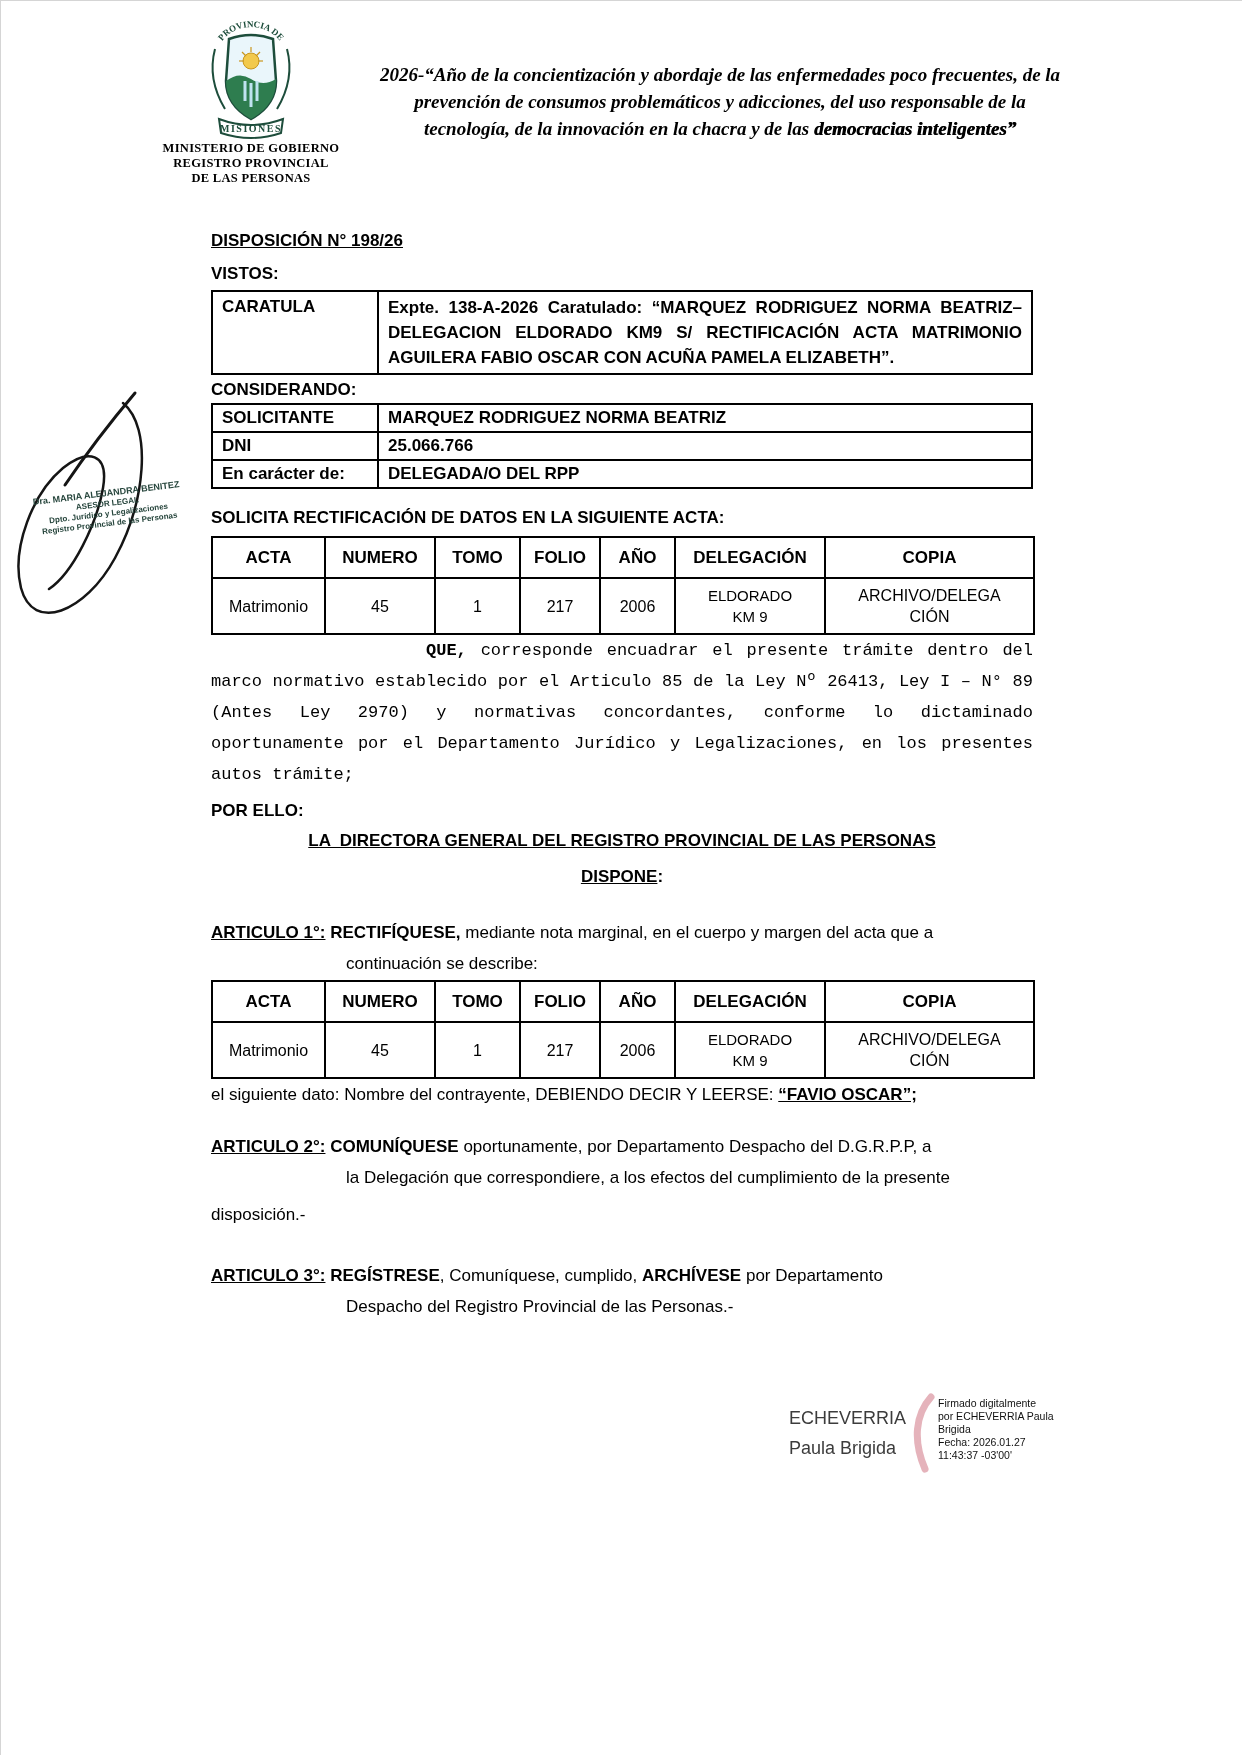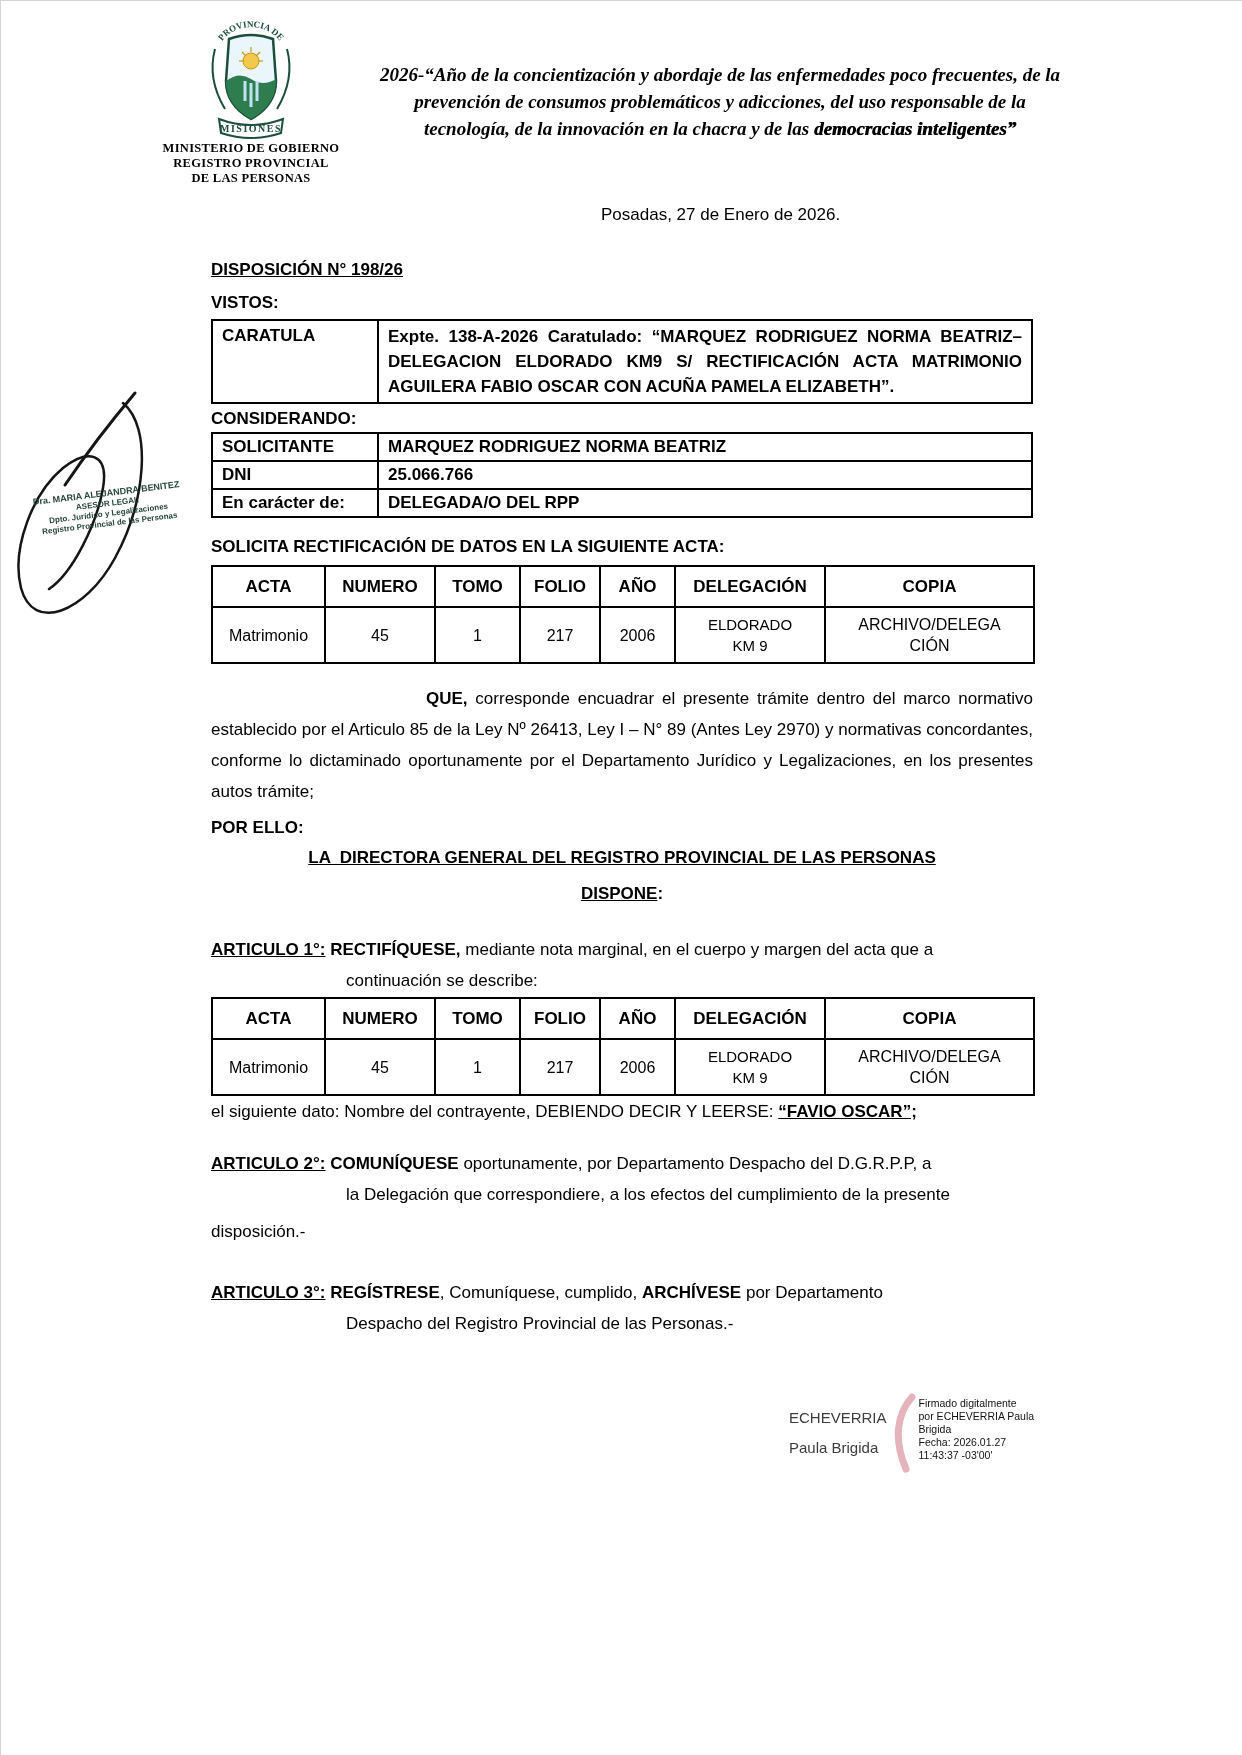--- a/index.html
+++ b/index.html
@@ -56,37 +56,37 @@
 
   .solicita { margin-top:17px; }
 
   .tbl-acta { margin-top:7px; text-align:center; }
   .tbl-acta td { padding:8px 4px; }
   .tbl-acta .hdr td { font-weight:bold; }
   .tbl-acta .data td { vertical-align:middle; padding:6px 4px; line-height:21px; font-size:16px; }
   .wrap-deleg { display:inline-block; max-width:105px; line-height:21px; font-size:15px; }
   .wrap-copia { display:inline-block; max-width:150px; overflow-wrap:break-word; word-break:break-word; line-height:21px; }
 
-  .que { margin-top:19px; text-align:justify; text-indent:215px; line-height:31px; }
+  .que { text-align:justify; text-indent:215px; line-height:31px;font-family:Liberation Mono, monospace; }
   .porello   { margin-top:9px; }
   .directora { margin-top:7px; white-space:pre-wrap;text-decoration:underline; }
   .dispone   { margin-top:13px; }
 
   .articulo { line-height:31px; }
   .art1 { margin-top:29px; }
   .tbl-acta2 { margin-top:1px; }
   .siguiente { margin-top:3px; line-height:25px; }
   .art2 { margin-top:24px; }
   .art3 { margin-top:30px; }
   .ind  { margin-left:135px; }
   .gap-top { margin-top:6px; }
 
   
   .signature { position:absolute; left:788px; top:1392px; width:270px; display:flex; align-items:flex-start; }
-  .sig-name { font-size:15px; line-height:30px; color:#3c3c3c; white-space:nowrap; padding-top:10px; }
+  .sig-name { font-size:18px; line-height:30px; color:#3c3c3c; white-space:nowrap; padding-top:10px; }
   .sig-mark { margin:0 2px 0 4px; flex:none; }
   .sig-details { font-size:10.5px; line-height:13px; color:#111; padding-top:4px; }
 </style>
 </head>
 <body>
 
 <div class="page">
 
   <svg class="logo" width="104" height="134" viewBox="0 0 104 134">
     <defs>
@@ -130,21 +130,20 @@
   </svg>
   <div class="stamp-text">
     <div class="l0">Dra. MARIA ALEJANDRA BENITEZ</div>
     <div class="l">ASESOR LEGAL</div>
     <div class="l">Dpto. Jurídico y Legalizaciones</div>
     <div class="l">Registro Provincial de las Personas</div>
   </div>
 
   <div class="content">
 
-    <div class="dateline">Posadas, 27 de Enero de 2026.</div>
 
     <div class="doc-title b u">DISPOSICIÓN N° 198/26</div>
 
     <div class="vistos b">VISTOS:</div>
 
     <table class="tbl-caratula">
       <colgroup>
           <col style="width:166px">
           <col>
         </colgroup>

